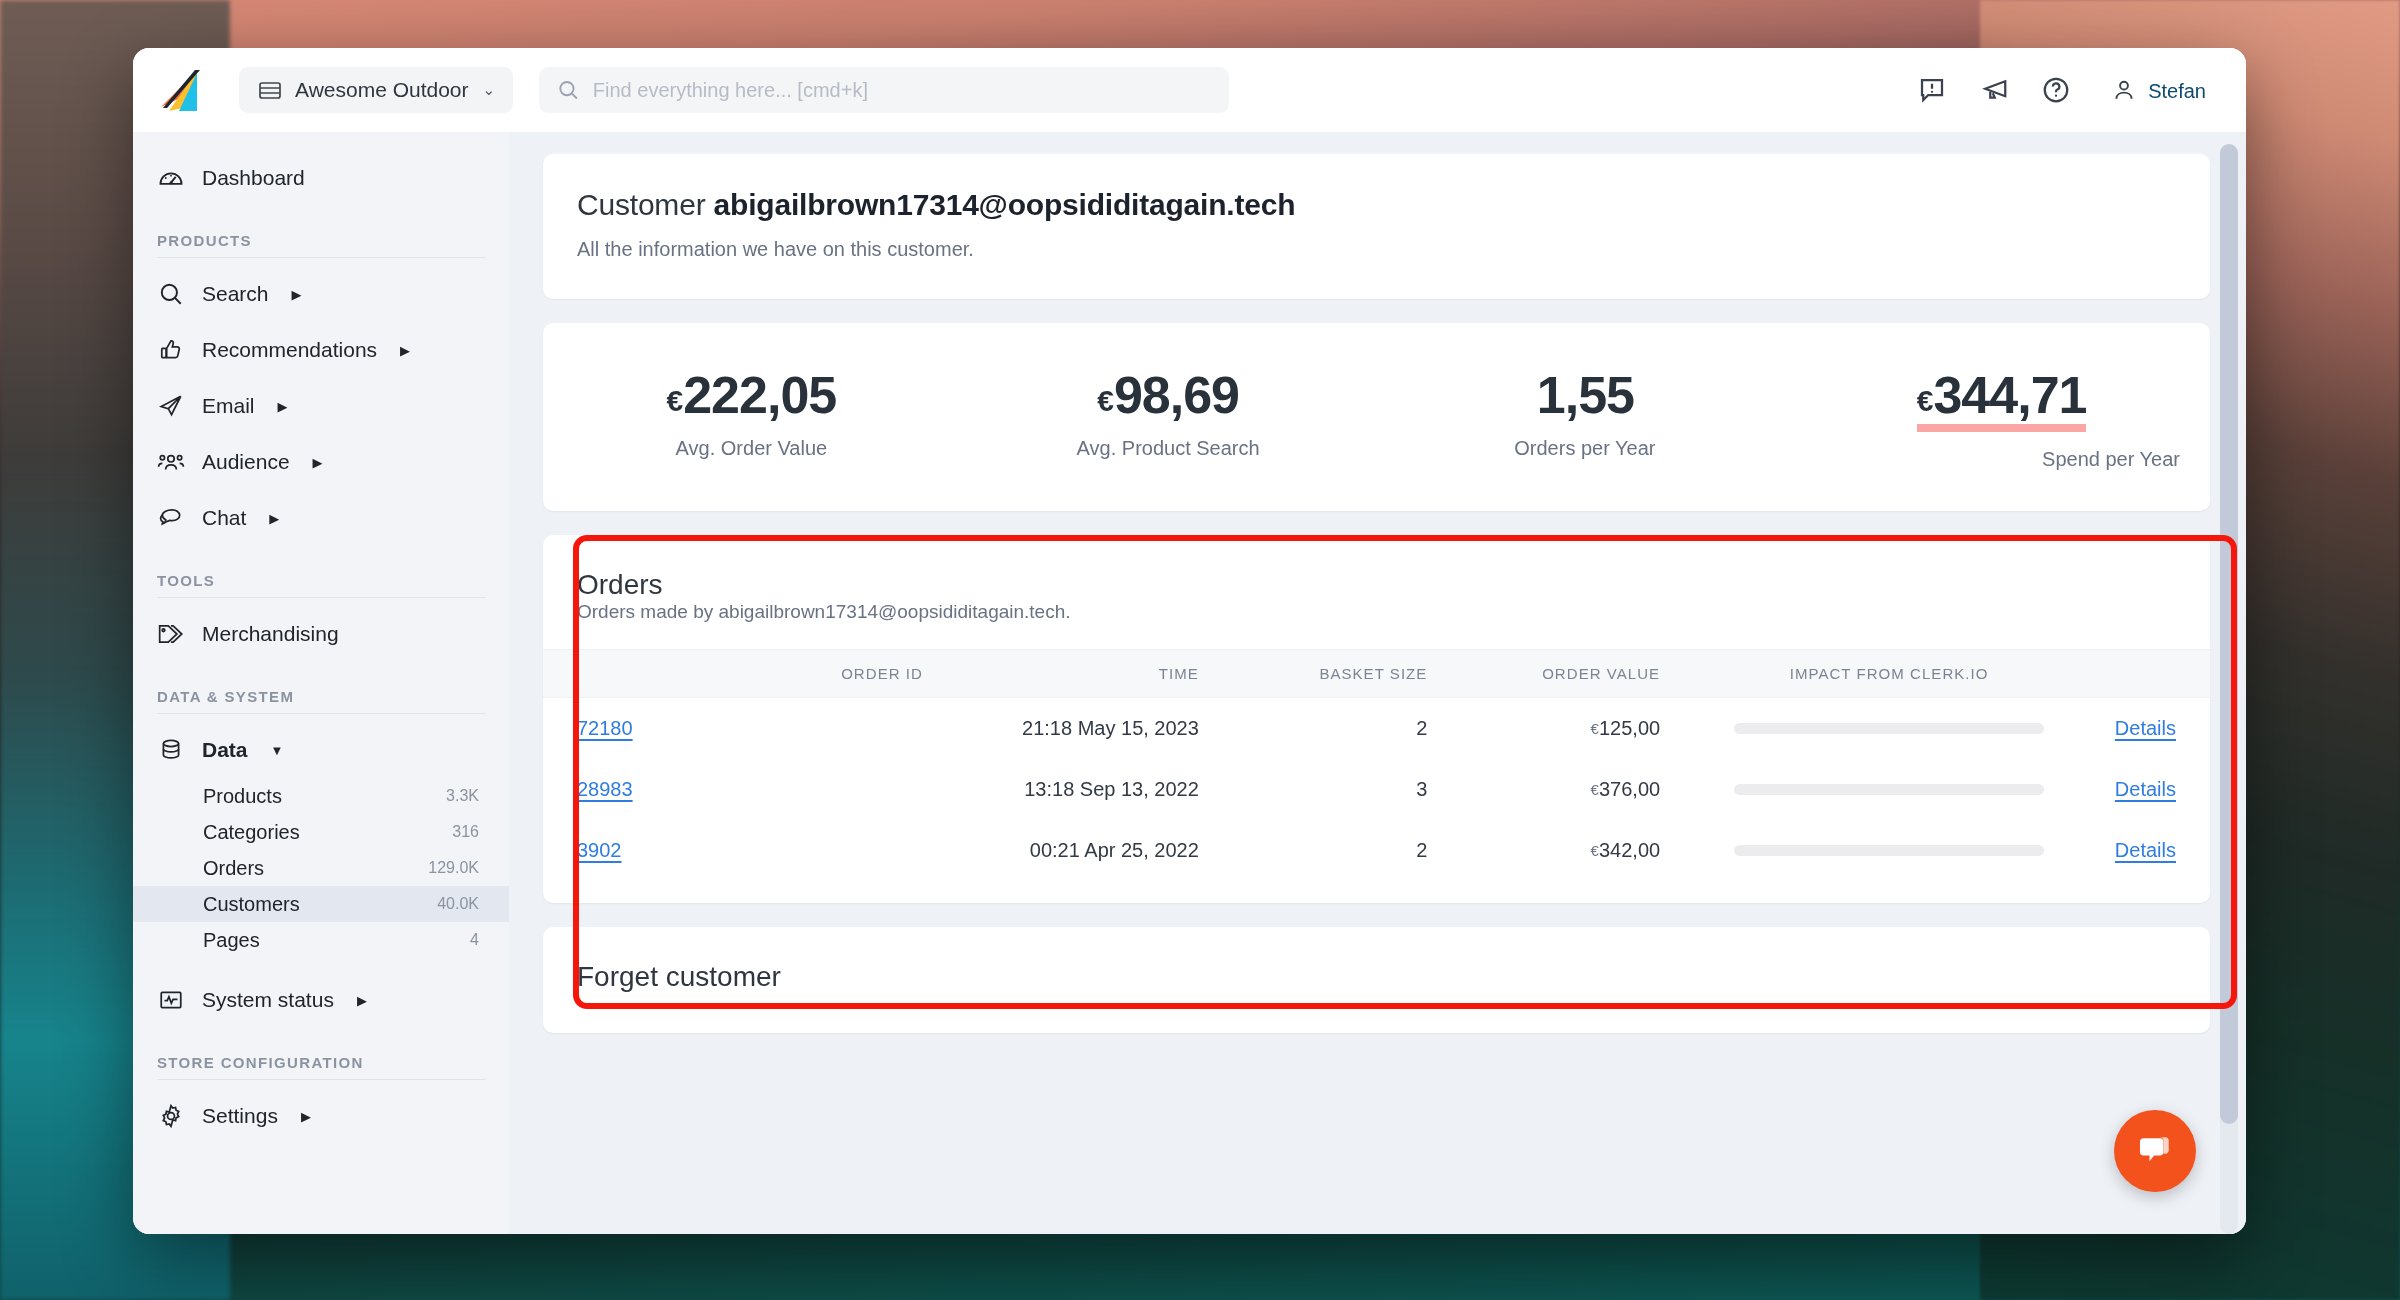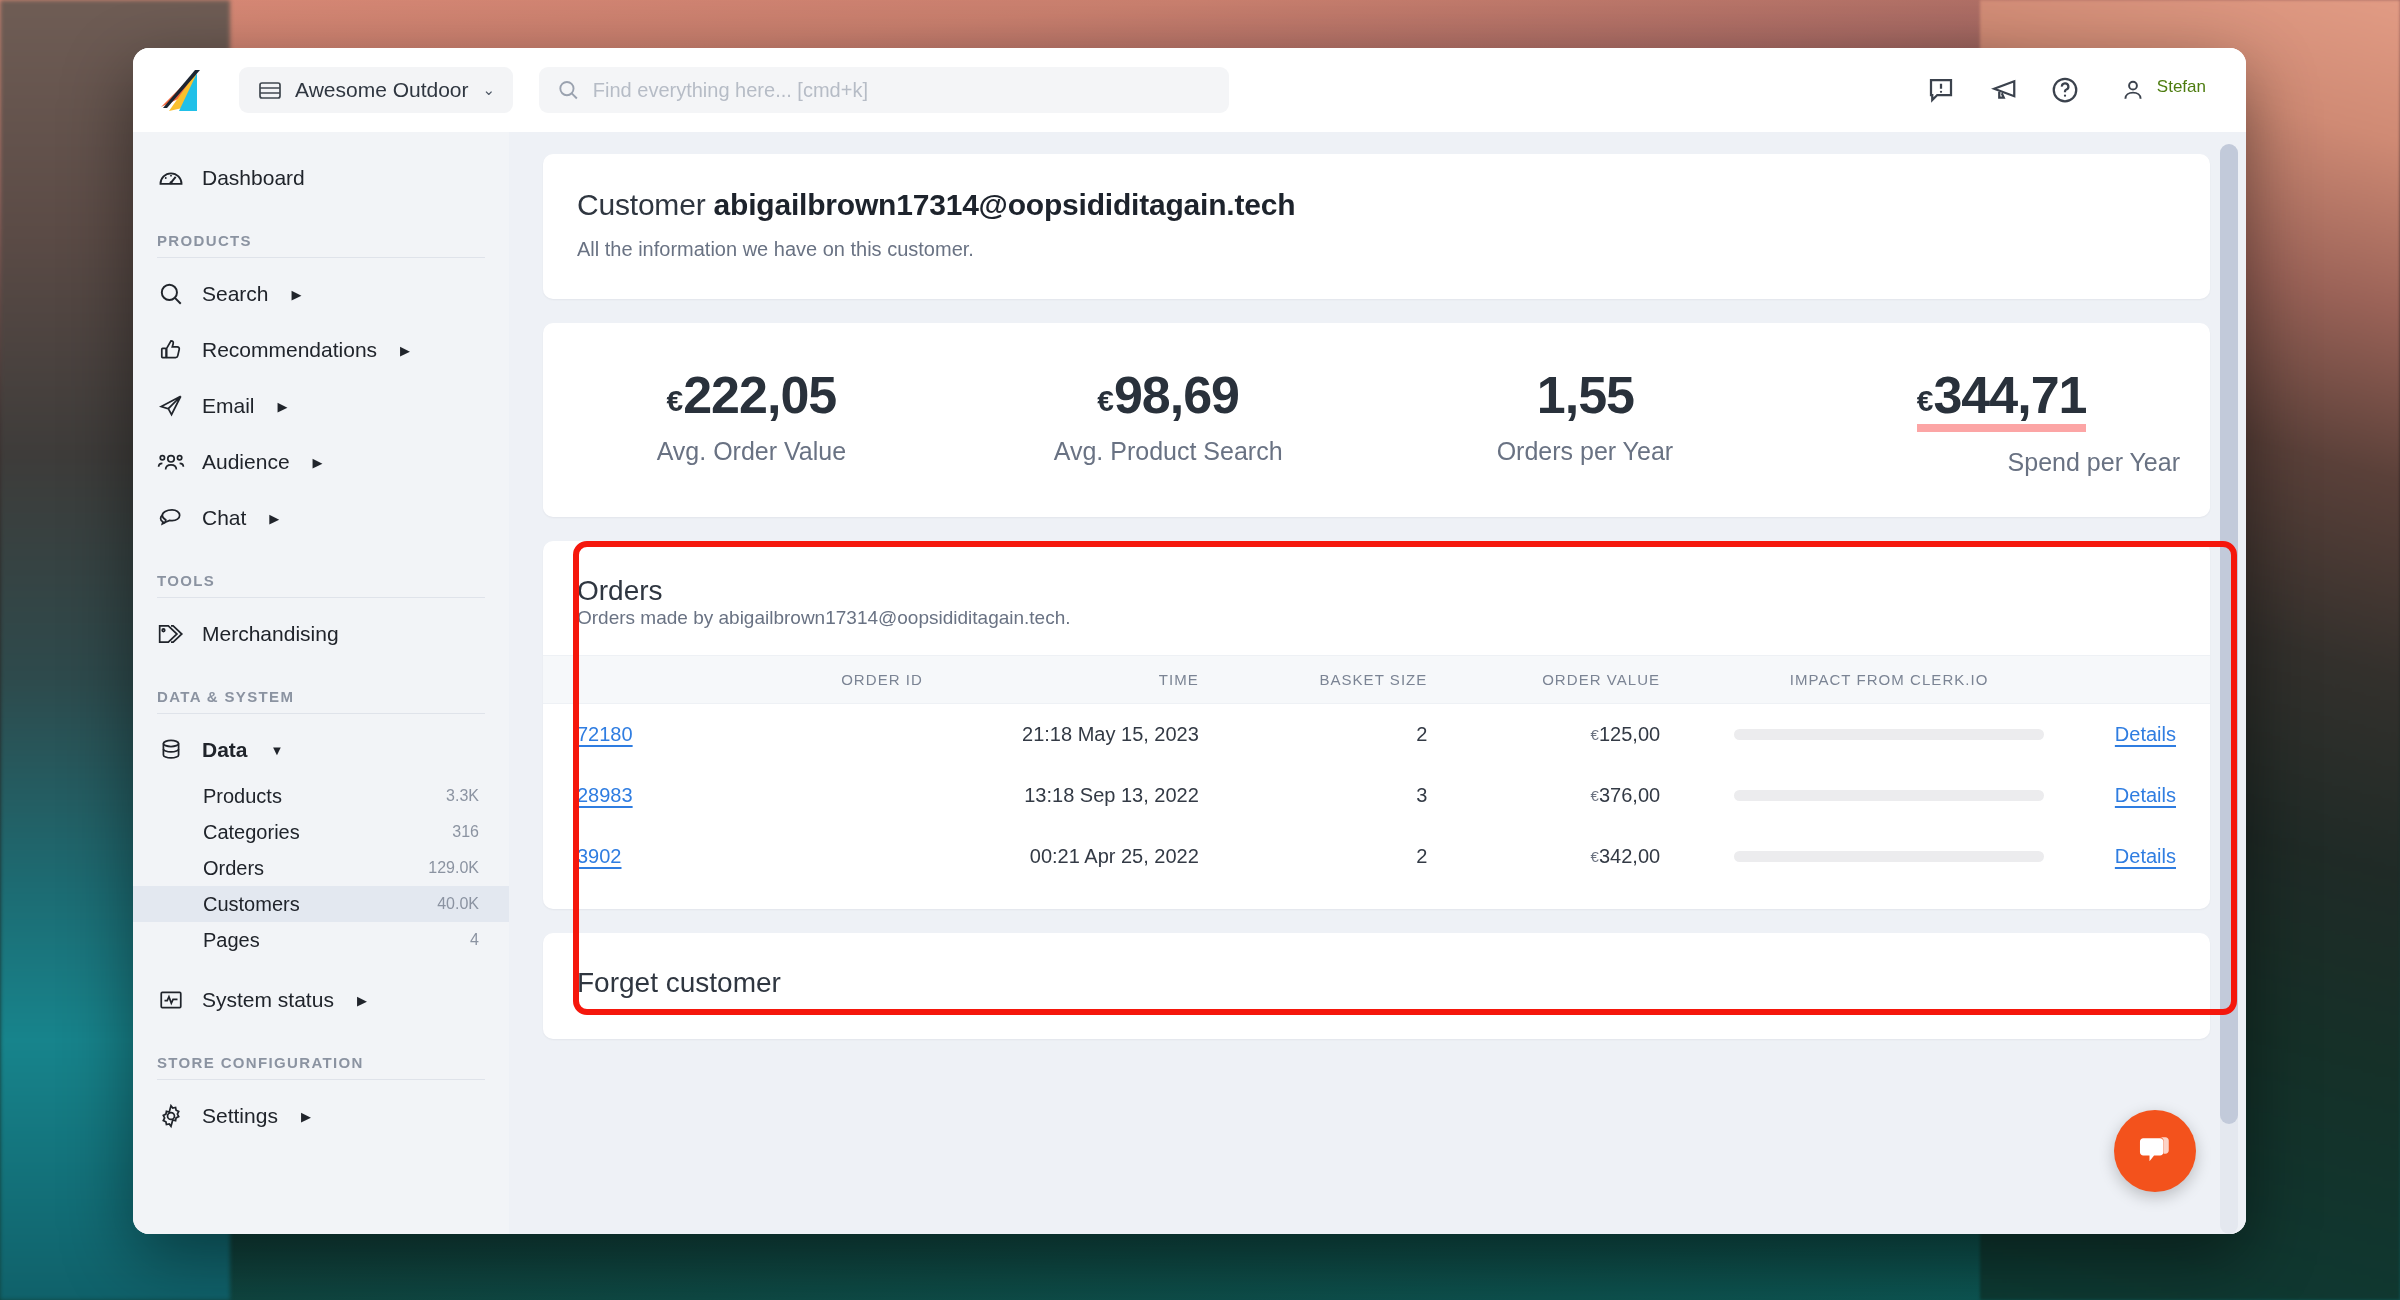--- a/index.html
+++ b/index.html
@@ -87,22 +87,22 @@
     font-family: "Liberation Sans", sans-serif;
   }
   .search-wrap input::placeholder { color: #b6bcc6; }
   #topbar-right {
     margin-left: auto;
     display: flex; align-items: center; gap: 32px;
     padding-right: 10px;
   }
   .top-icon { width: 30px; height: 30px; cursor: pointer; color:#3b424d;}
   .user-chip {
-    display:flex; align-items:flex-start; gap:11px;
-    font-size: 17px; color:#4d7c0f; cursor:pointer;
+    display:flex; align-items:flex-end; gap:11px;
+    font-size: 20px; color:#0c4a6e; cursor:pointer;
     margin-left: 8px;
   }
 
   
   #body-split { flex: 1 1 auto; display: flex; min-height: 0; }
 
   
   #sidebar {
     width: 376px; flex: 0 0 376px;
     background: #f2f4f7;
@@ -152,21 +152,21 @@
   .cust-sub { margin-top: 16px; font-size: 20px; color:#697283; }
 
   
   #stats-card { display: flex; padding: 46px 0 40px 0; }
   .stat { flex:1 1 0; text-align: center; }
   .stat .val {
     font-size: 52px; font-weight: bold; color:#29313b;
     letter-spacing:-1px; line-height: 1; white-space: nowrap;
   }
   .stat .val .cur { font-size: 30px; vertical-align: 2px; margin-right:1px;}
-  .stat .lbl { margin-top: 16px; font-size: 25px; color:#697283; }
+  .stat .lbl { margin-top: 16px; font-size: 20px; color:#697283; }
   .stat.highlight .val {
     display:inline-block;
     border-bottom: 8px solid #fca5a5;
     padding-bottom: 3px;
   }
   .stat.highlight .lbl { text-align: right; padding-right: 30px;}
 
   
   #orders-card { position: relative; padding: 0 0 22px 0; }
   .orders-head { padding: 34px 34px 26px 34px; }

